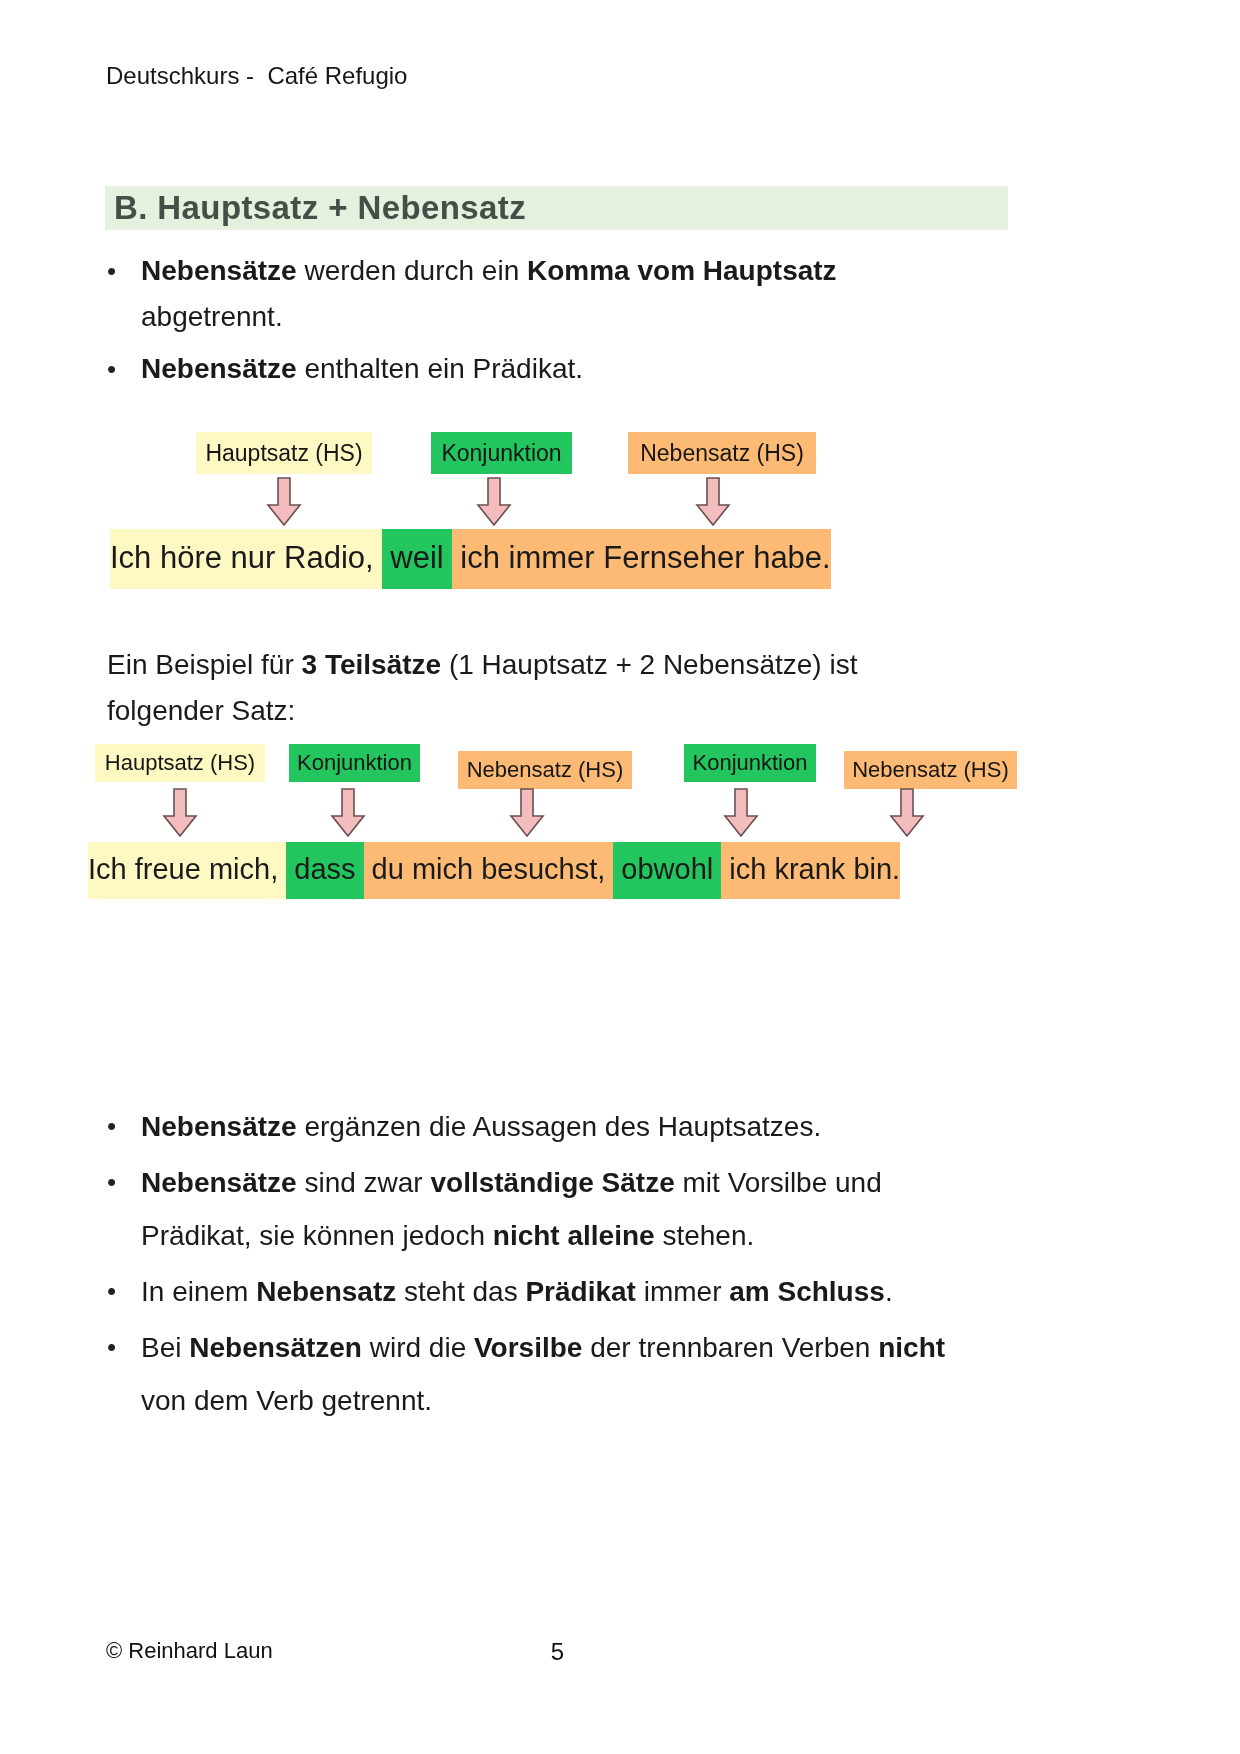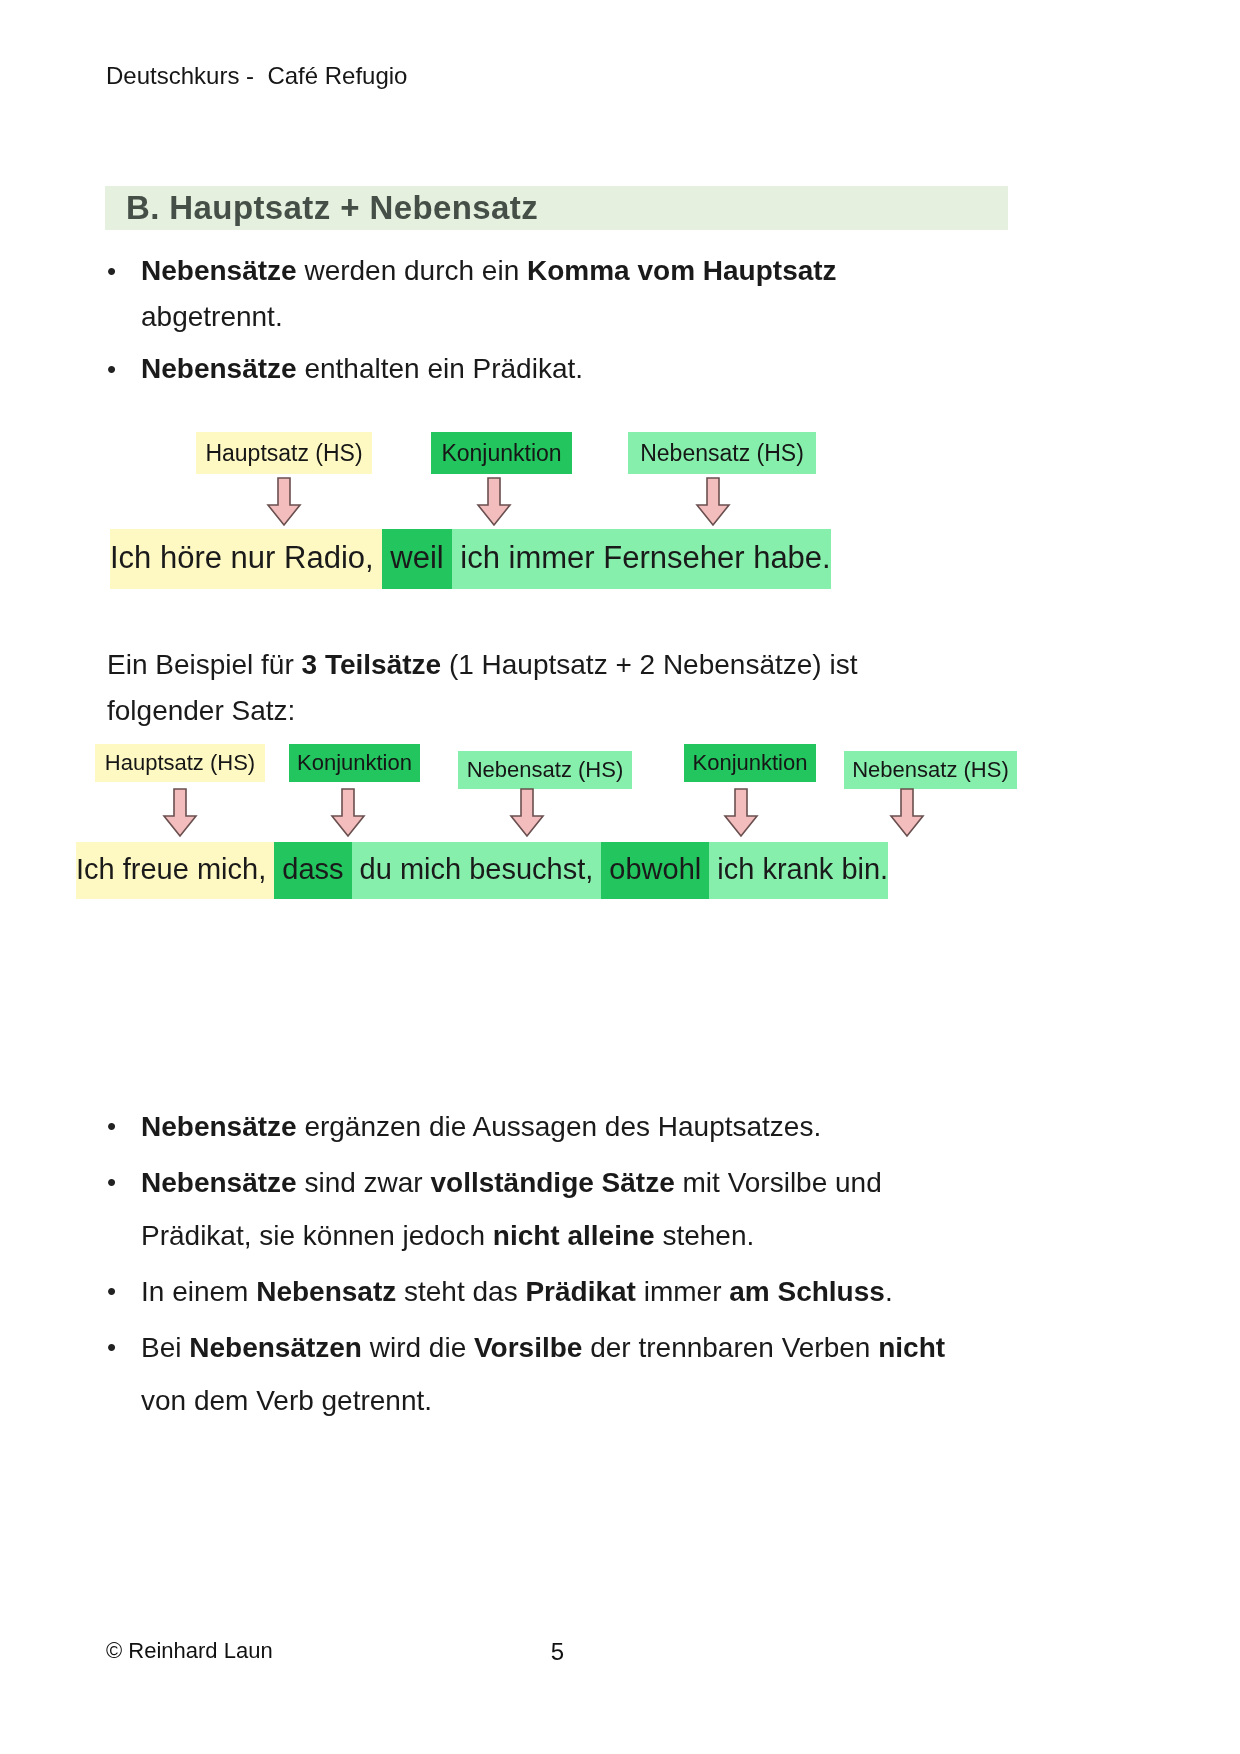--- a/index.html
+++ b/index.html
@@ -6,50 +6,50 @@
   body{
     width:1240px;height:1754px;position:relative;overflow:hidden;
     background:#ffffff;color:#1a1a1a;
     font-family:"Liberation Sans", sans-serif;
   }
   .abs{position:absolute}
   
   .doc-header{left:106px;top:62px;font-size:24px;color:#161616;white-space:pre}
   
   .title-bar{left:105px;top:186px;width:903px;height:44px;background:#e5f1de;display:flex;align-items:center}
-  .title-bar .title-text{margin:16px;padding-left:5px;font-size:33px;font-weight:bold;color:#464f47;letter-spacing:.4px}
+  .title-bar .title-text{margin:4px;padding-left:5px;font-size:33px;font-weight:bold;color:#464f47;letter-spacing:.4px}
   
   .bullets{width:900px}
   .bullets-top{left:107px;top:248px}
   .bullets-bottom{left:107px;top:1100px}
   .bullet{display:flex;align-items:flex-start;margin-bottom:6px}
   .bullet .marker{flex:none;width:34px;font-size:26px;line-height:46px;color:#222}
   .bullet .btext{font-size:28px;line-height:46px}
   .bullets-bottom .bullet .marker{line-height:53px}
   .bullets-bottom .bullet .btext{line-height:53px}
   .bullets-bottom .bullet{margin-bottom:3px}
   
   .example-intro{left:107px;top:642px;width:860px;font-size:28px;line-height:46px}
   
   .pale-yellow{background:#fef9c3}
-  .yellow{background:#86efac}
+  .yellow{background:#fdba74}
   .green{background:#22c55e}
   
   .tag{position:absolute;text-align:center;color:#161616;overflow:hidden}
   .tag.d1{height:42px;line-height:42px;font-size:23px}
   .tag.d2{height:38px;line-height:38px;font-size:22px}
   
   .arrow{position:absolute;width:36px;height:50px}
   .arrow svg{display:block;width:100%;height:100%}
   
   .sentence{position:absolute;display:flex;align-items:stretch}
   .sentence .seg{white-space:pre;display:block}
   .sentence1{left:110px;top:529px;font-size:31px}
   .sentence1 .seg{padding:11px 0 13px}
-  .sentence2{left:76px;top:842px;font-size:29px}
+  .sentence2{left:88px;top:842px;font-size:29px}
   .sentence2 .seg{padding:11px 0 13px}
   .sentence .seg.green{padding-left:8px;padding-right:8px}
   
   .footer{left:106px;top:1638px;width:903px;height:34px}
   .copyright{position:absolute;left:0;top:0;font-size:22px;color:#111}
   .page-number{position:absolute;left:0;top:0;width:100%;text-align:center;font-size:24px;color:#111}
   b{font-weight:bold}
 </style>
 </head>
 <body>

